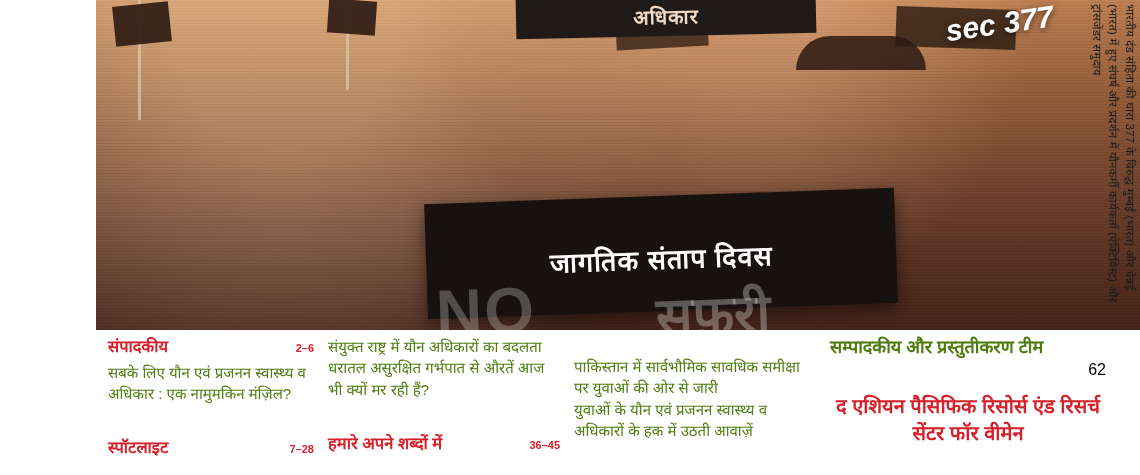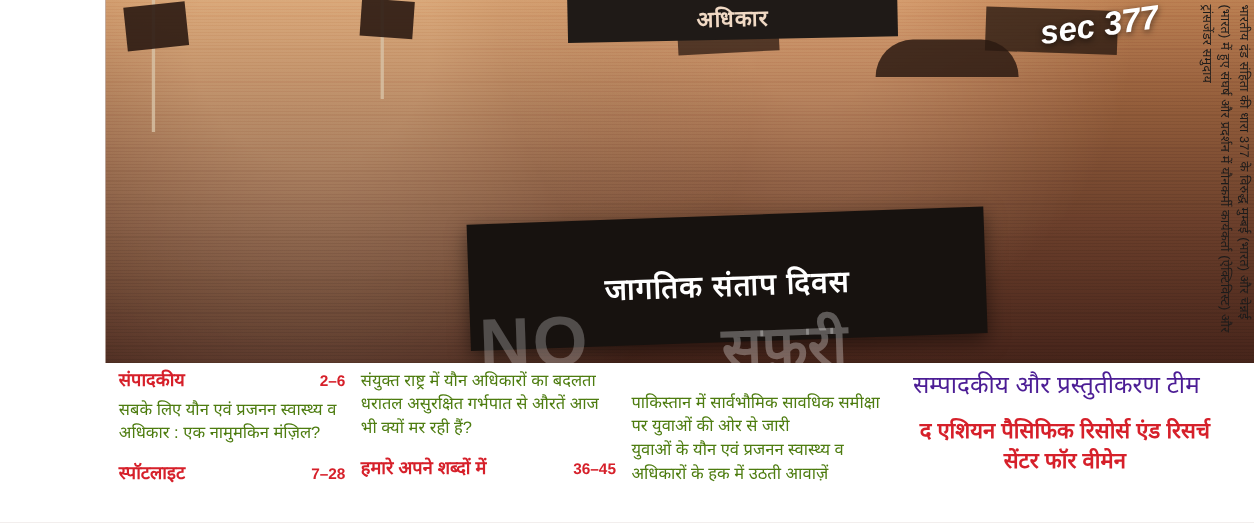--- a/index.html
+++ b/index.html
@@ -67,29 +67,29 @@
   
   .cols{position:absolute;left:96px;top:336px;width:1044px;height:139px;display:flex;gap:0;}
   .col{padding:0 14px 0 0;box-sizing:border-box;}
   .c1{width:232px;padding-left:12px;}
   .c2{width:246px;}
   .c3{width:246px;}
   .c4{width:300px;padding-left:10px;}
 
   .head{color:#d6202a;font-weight:bold;font-size:16.5px;line-height:1.25;display:flex;
         justify-content:space-between;align-items:baseline;gap:10px;}
-  .head .pg{color:#d6202a;font-weight:bold;font-size:14px;white-space:nowrap;}
+  .head .pg{color:#d6202a;font-weight:bold;font-size:11px;white-space:nowrap;}
   .body{color:#4d7c0f;font-size:15px;line-height:1.42;margin-top:5px;}
-  .head2{margin-top:16px;}
+  .head2{margin-top:33px;}
 
   .pub{margin-top:14px;text-align:center;}
   .pub .pub-label{color:#d6202a;font-size:15px;font-weight:bold;}
   .pub .pub-name{color:#d6202a;font-size:20px;font-weight:bold;line-height:1.35;margin-top:3px;}
 
-  .ed-title{color:#4c1d95;font-weight:normal;font-size:22px;line-height:1.3;}
+  .ed-title{color:#4d7c0f;font-weight:bold;font-size:18px;line-height:1.3;}
   .ed-row{display:flex;justify-content:space-between;align-items:baseline;}
 </style>
 </head>
 <body>
 
 <div class="page">
 
   <div class="spine"></div>
 
   <div class="photo">
@@ -146,19 +146,23 @@
 
     <div class="col c3">
       <div class="body" style="margin-top:20px">पाकिस्तान में सार्वभौमिक सावधिक समीक्षा पर युवाओं की ओर से जारी</div>
       <div class="body" style="margin-top:0">युवाओं के यौन एवं प्रजनन स्वास्थ्य व अधिकारों के हक में उठती आवाज़ें</div>
     </div>
 
     <div class="col c4">
       <div class="ed-row">
         <div class="ed-title">सम्पादकीय और प्रस्तुतीकरण टीम</div>
       </div>
+      <div class="ed-row" style="margin-top:2px">
+        <span></span>
+        <span class="pg">62</span>
+      </div>
       <div class="pub">
         <div class="pub-name">द एशियन पैसिफिक रिसोर्स एंड रिसर्च सेंटर फॉर वीमेन</div>
       </div>
     </div>
 
   </div>
 </div>
 
 </body></html>

